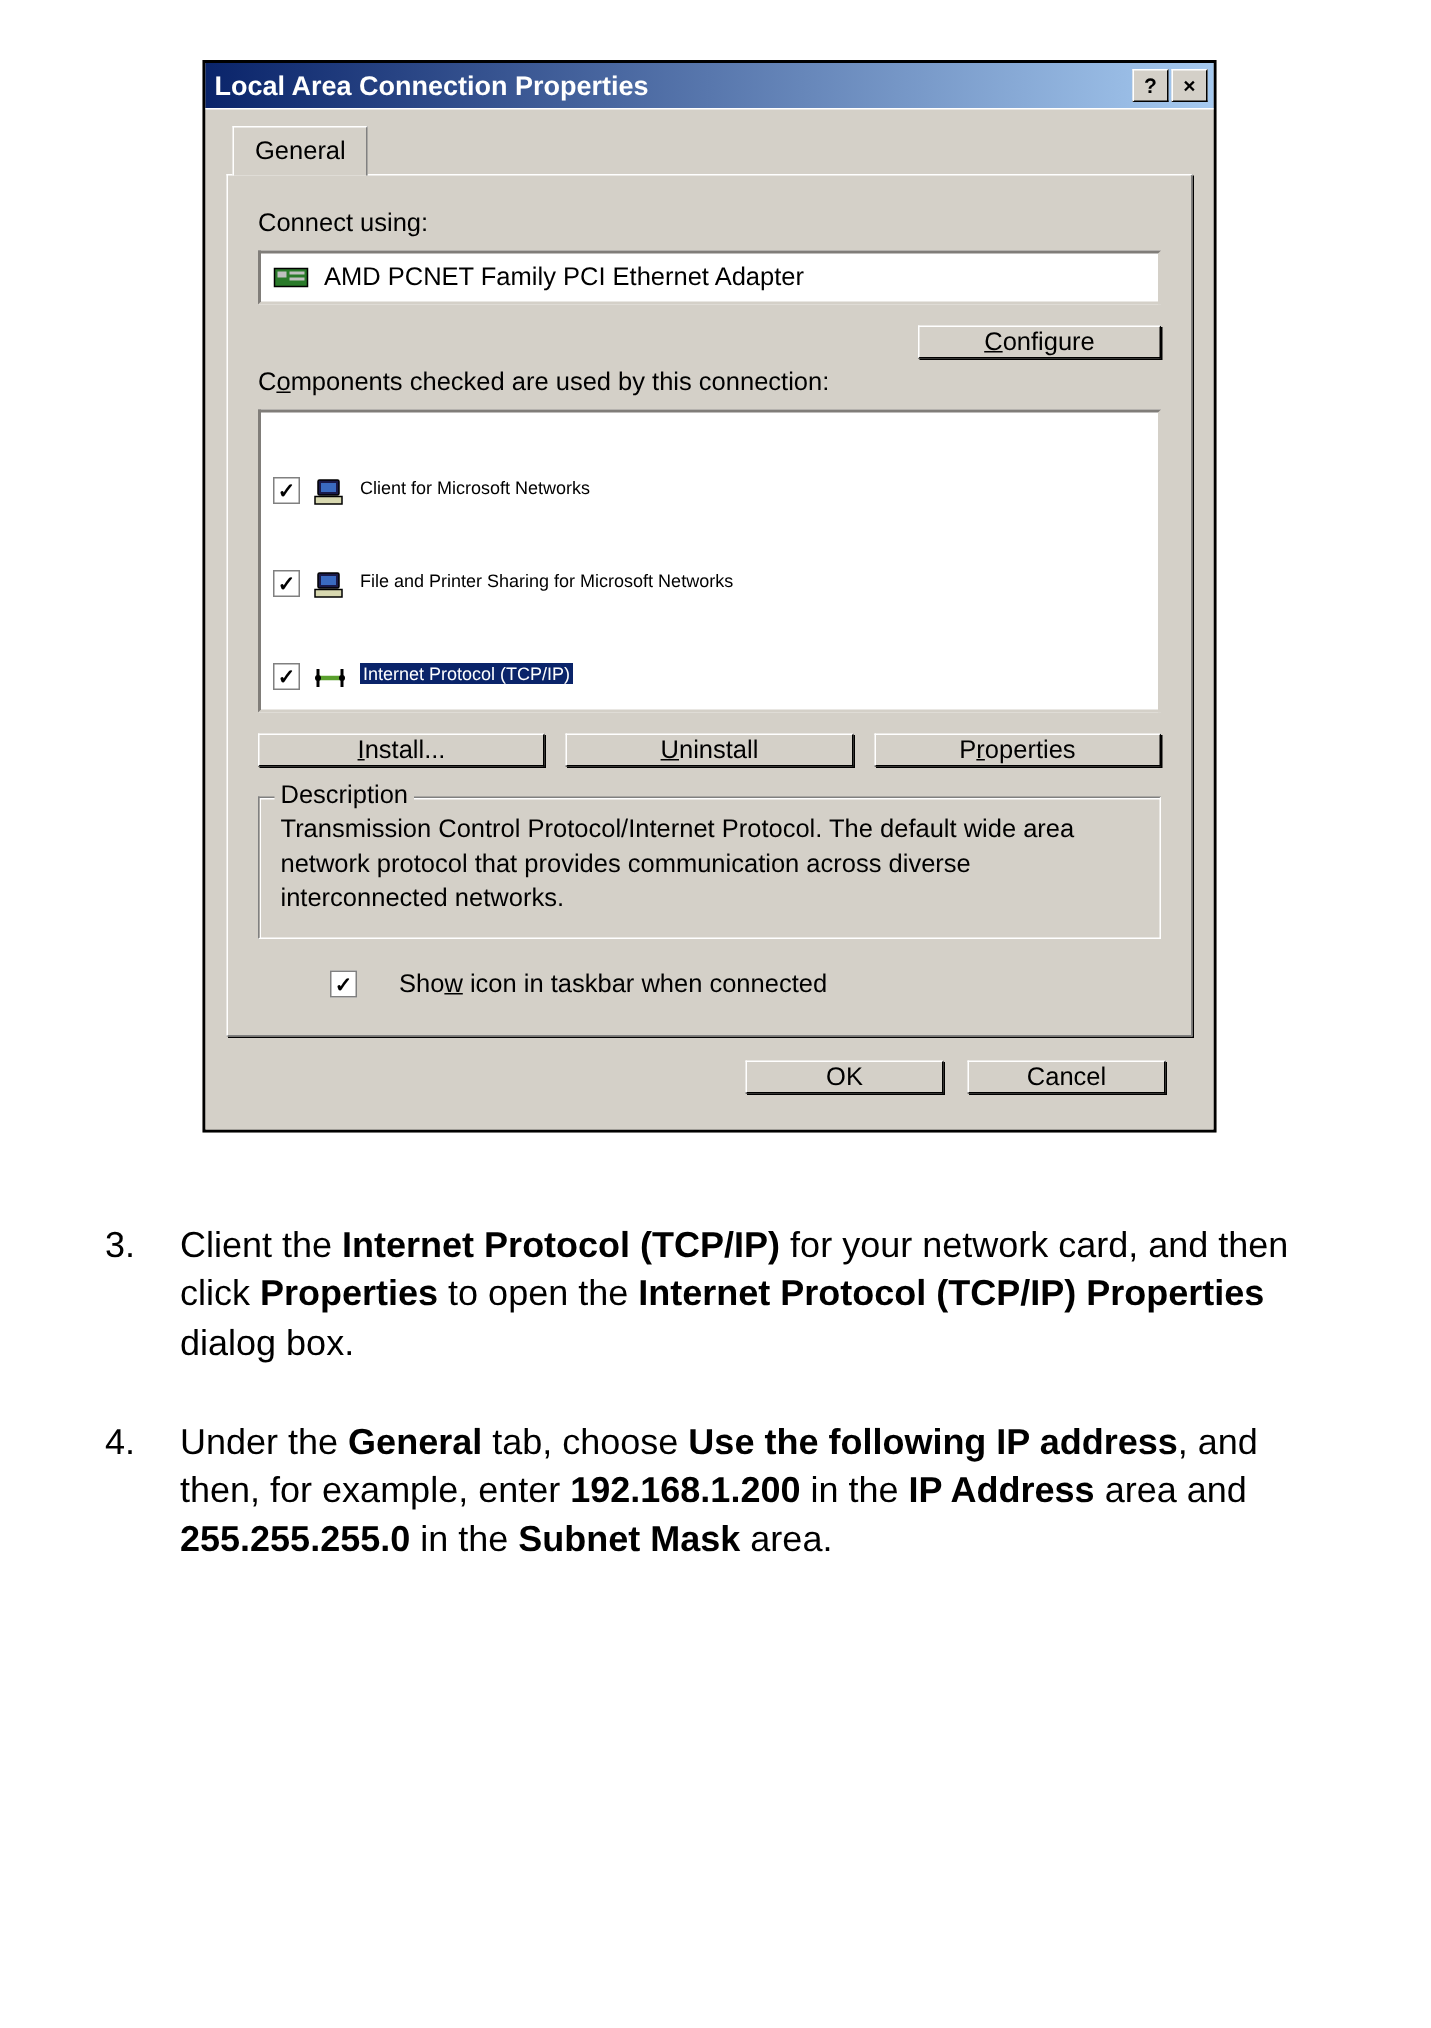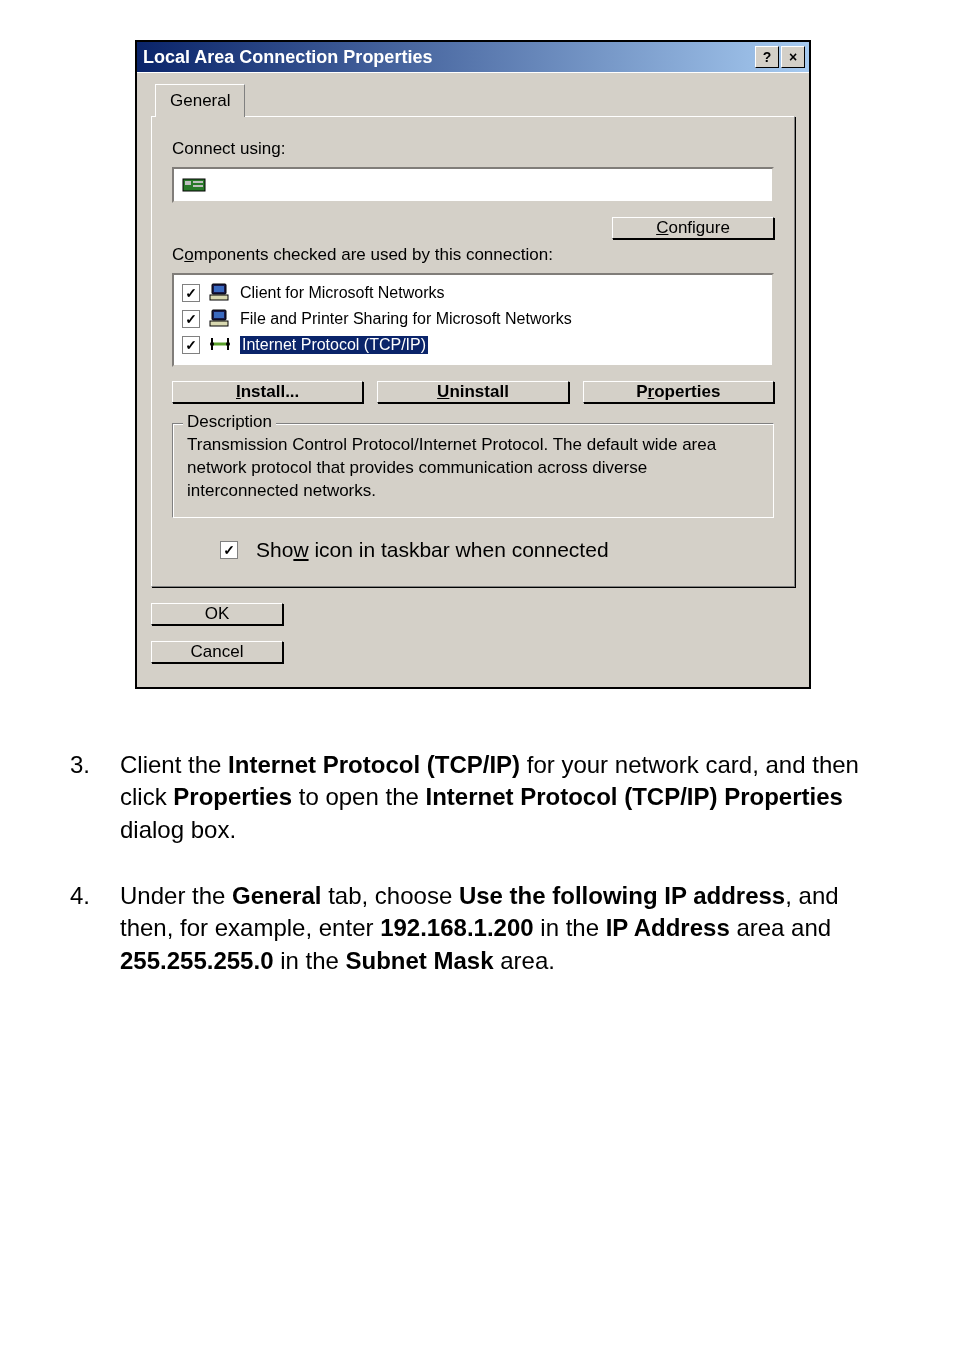--- a/index.html
+++ b/index.html
@@ -122,24 +122,25 @@
     font-family: Tahoma, Arial, sans-serif;
   }
   .listbox {
     border: 2px inset #d4d0c8;
     background: #ffffff;
     padding: 4px 6px 8px 6px;
     margin: 8px 0 14px 0;
   }
   .list-row {
     display: flex;
-    align-items: flex-end;
+    align-items: flex-start;
     gap: 8px;
     padding: 3px 2px;
-    font-size: 16px;
+    font-size: 12px;
+    margin-top: 36px;
   }
   .list-row.selected .list-label {
     background: #0a246a;
     color: #ffffff;
     padding: 0 2px;
   }
   .checkbox {
     width: 18px;
     height: 18px;
     border: 1px solid #808080;
@@ -159,21 +160,20 @@
     height: 20px;
     display: inline-flex;
     align-items: center;
     justify-content: center;
   }
   .net-icon svg { display:block; }
   .btn-row {
     display: flex;
     justify-content: space-between;
     gap: 14px;
-    font-weight: bold;
   }
   .btn-row .win-btn { flex: 1; }
   .groupbox {
     border: 1px solid #808080;
     border-top-color:#808080;
     border-left-color:#808080;
     border-right-color:#ffffff;
     border-bottom-color:#ffffff;
     box-shadow: inset 1px 1px 0 #ffffff;
     margin: 20px 0 0 0;
@@ -188,31 +188,30 @@
     padding: 0 4px;
     font-size: 17px;
   }
   .desc-text {
     font-size: 17px;
     line-height: 1.35;
   }
   .check-row {
     display: flex;
     align-items: center;
-    gap: 18px;
+    gap: 28px;
     margin: 20px 0 4px 0;
-    font-size: 21px;
+    font-size: 17px;
     padding-left: 48px;
   }
   .dialog-footer {
     display: flex;
     justify-content: flex-end;
     gap: 16px;
     padding: 16px 18px 10px 0;
-    flex-direction: column;
   }
   .dialog-footer .win-btn { width: 130px; }
   .underline { text-decoration: underline; }
   .instructions {
     margin: 60px 70px 0 70px;
     font-size: 24px;
     line-height: 1.35;
   }
   .inst-row {
     display: flex;
@@ -252,20 +251,21 @@
             <div class="label-row">Connect using:</div>
             <div class="sunken adapter-box">
               <span class="net-icon">
                 <svg class="nic-icon" viewBox="0 0 24 18">
                     <rect x="1" y="3" width="22" height="12" fill="#2a7a2a" stroke="#000"></rect>
                     <rect x="3" y="5" width="6" height="4" fill="#c0c0c0"></rect>
                     <rect x="11" y="5" width="10" height="2" fill="#c0c0c0"></rect>
                     <rect x="11" y="9" width="10" height="2" fill="#c0c0c0"></rect>
                   </svg>
               </span>
+              <span>AMD PCNET Family PCI Ethernet Adapter</span>
             </div>
             <div class="right-align">
               <div class="win-btn"><span class="underline">C</span><span>onfigure</span></div>
             </div>
             <div class="label-row">C<span class="underline">o</span>mponents checked are used by this connection:</div>
             <div class="listbox">
               <div class="list-row">
                 <span class="checkbox checkmark"></span>
                 <span class="net-icon">
                   <svg viewBox="0 0 24 20" width="24" height="20">

